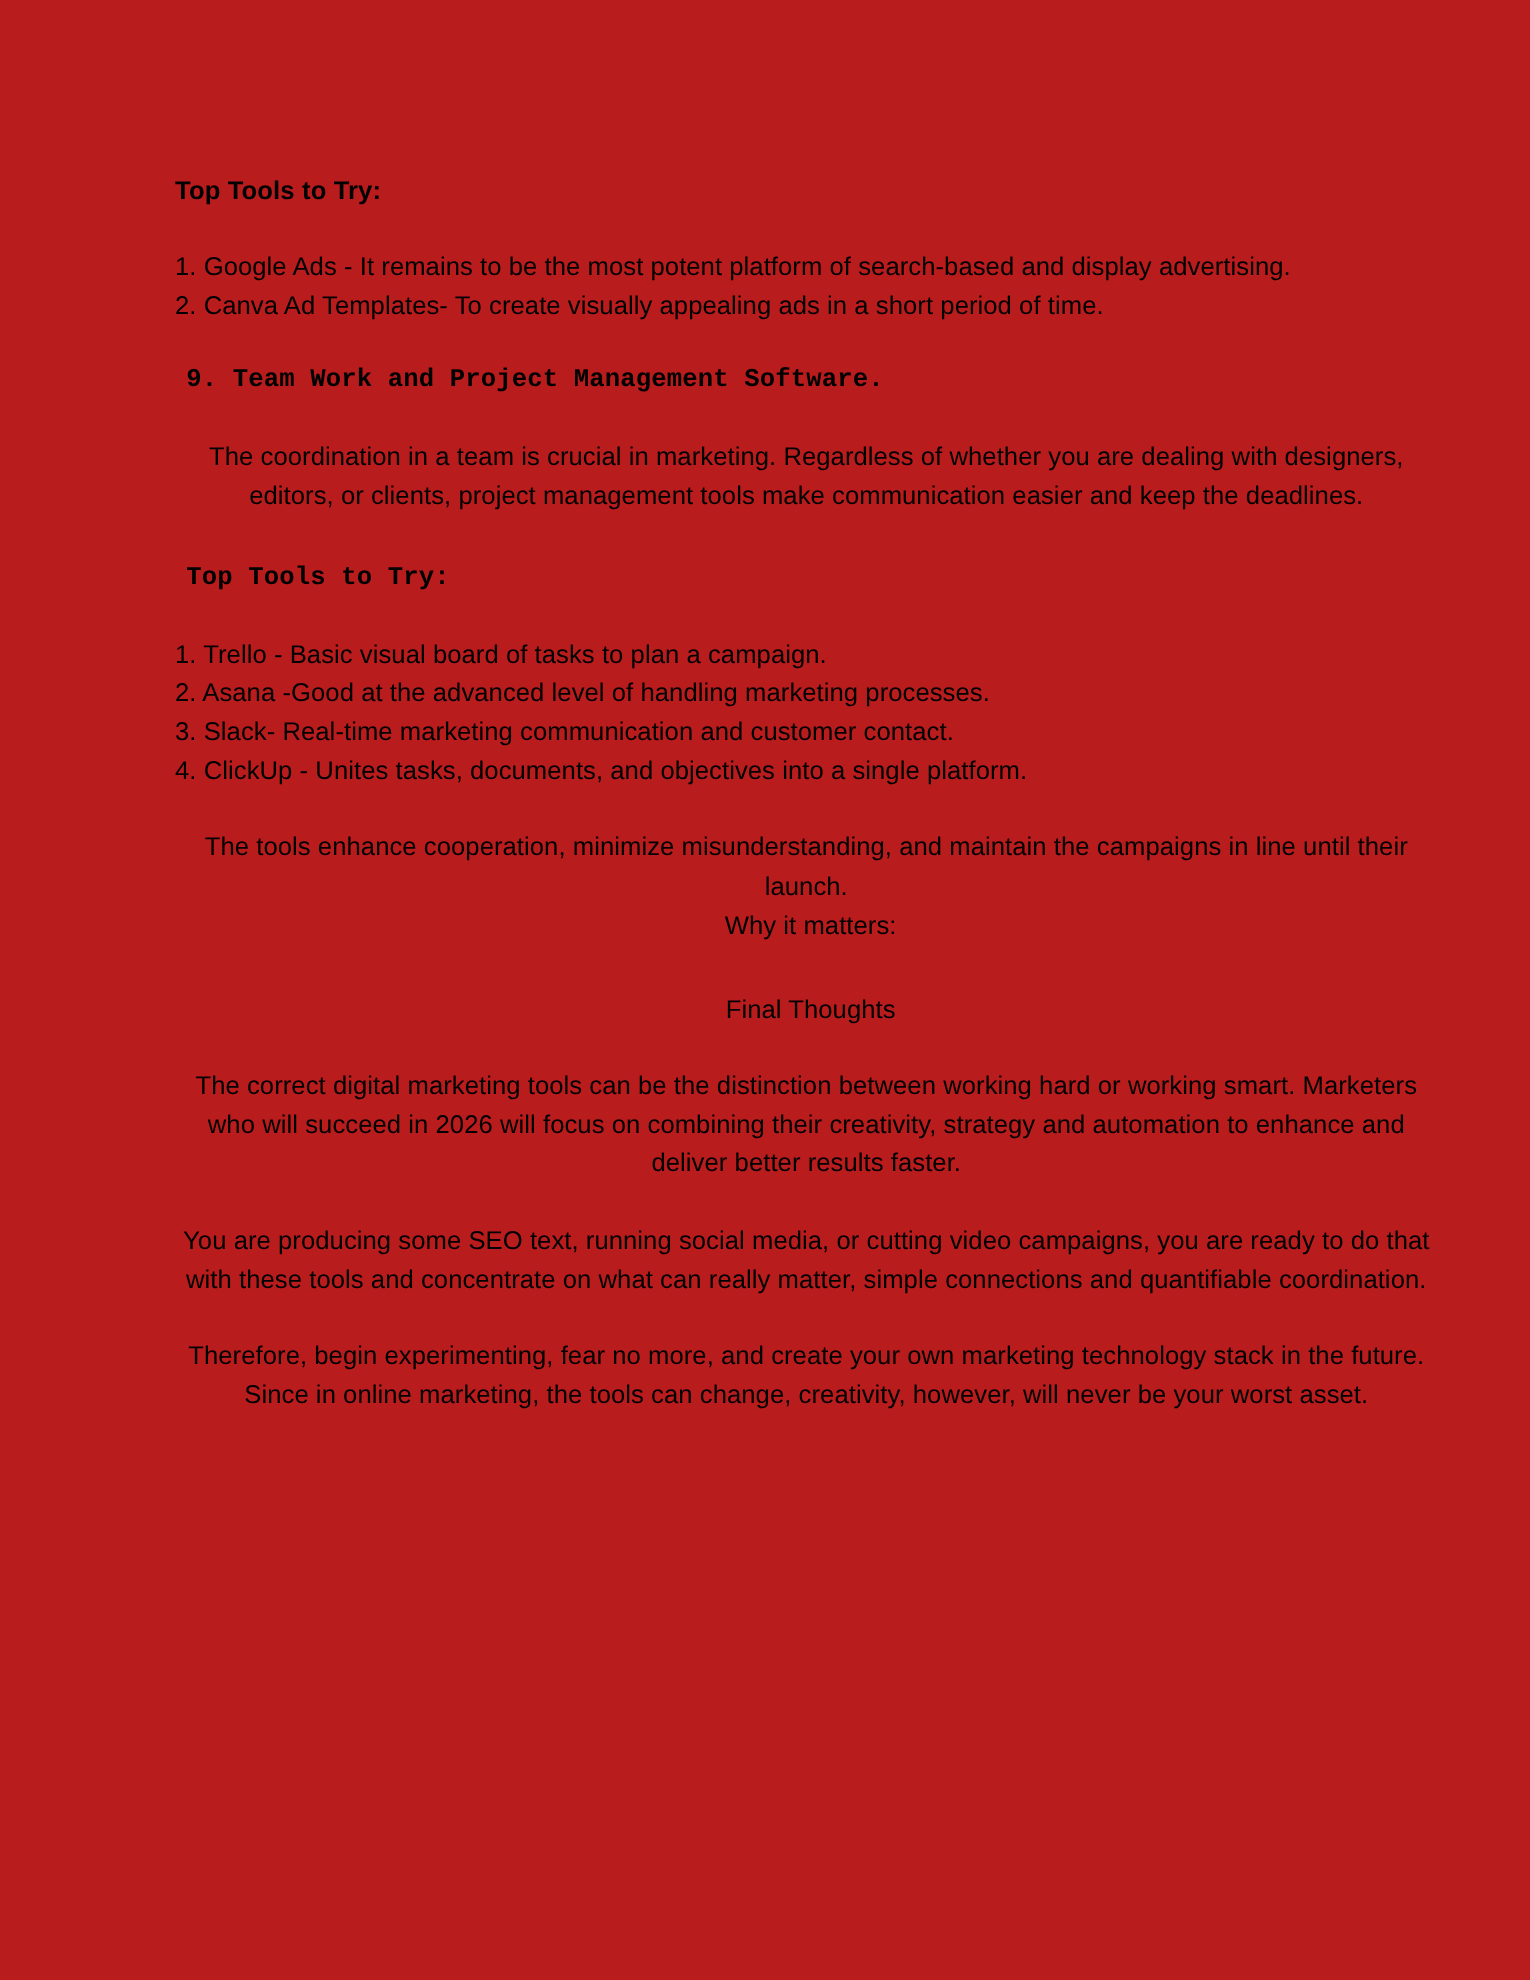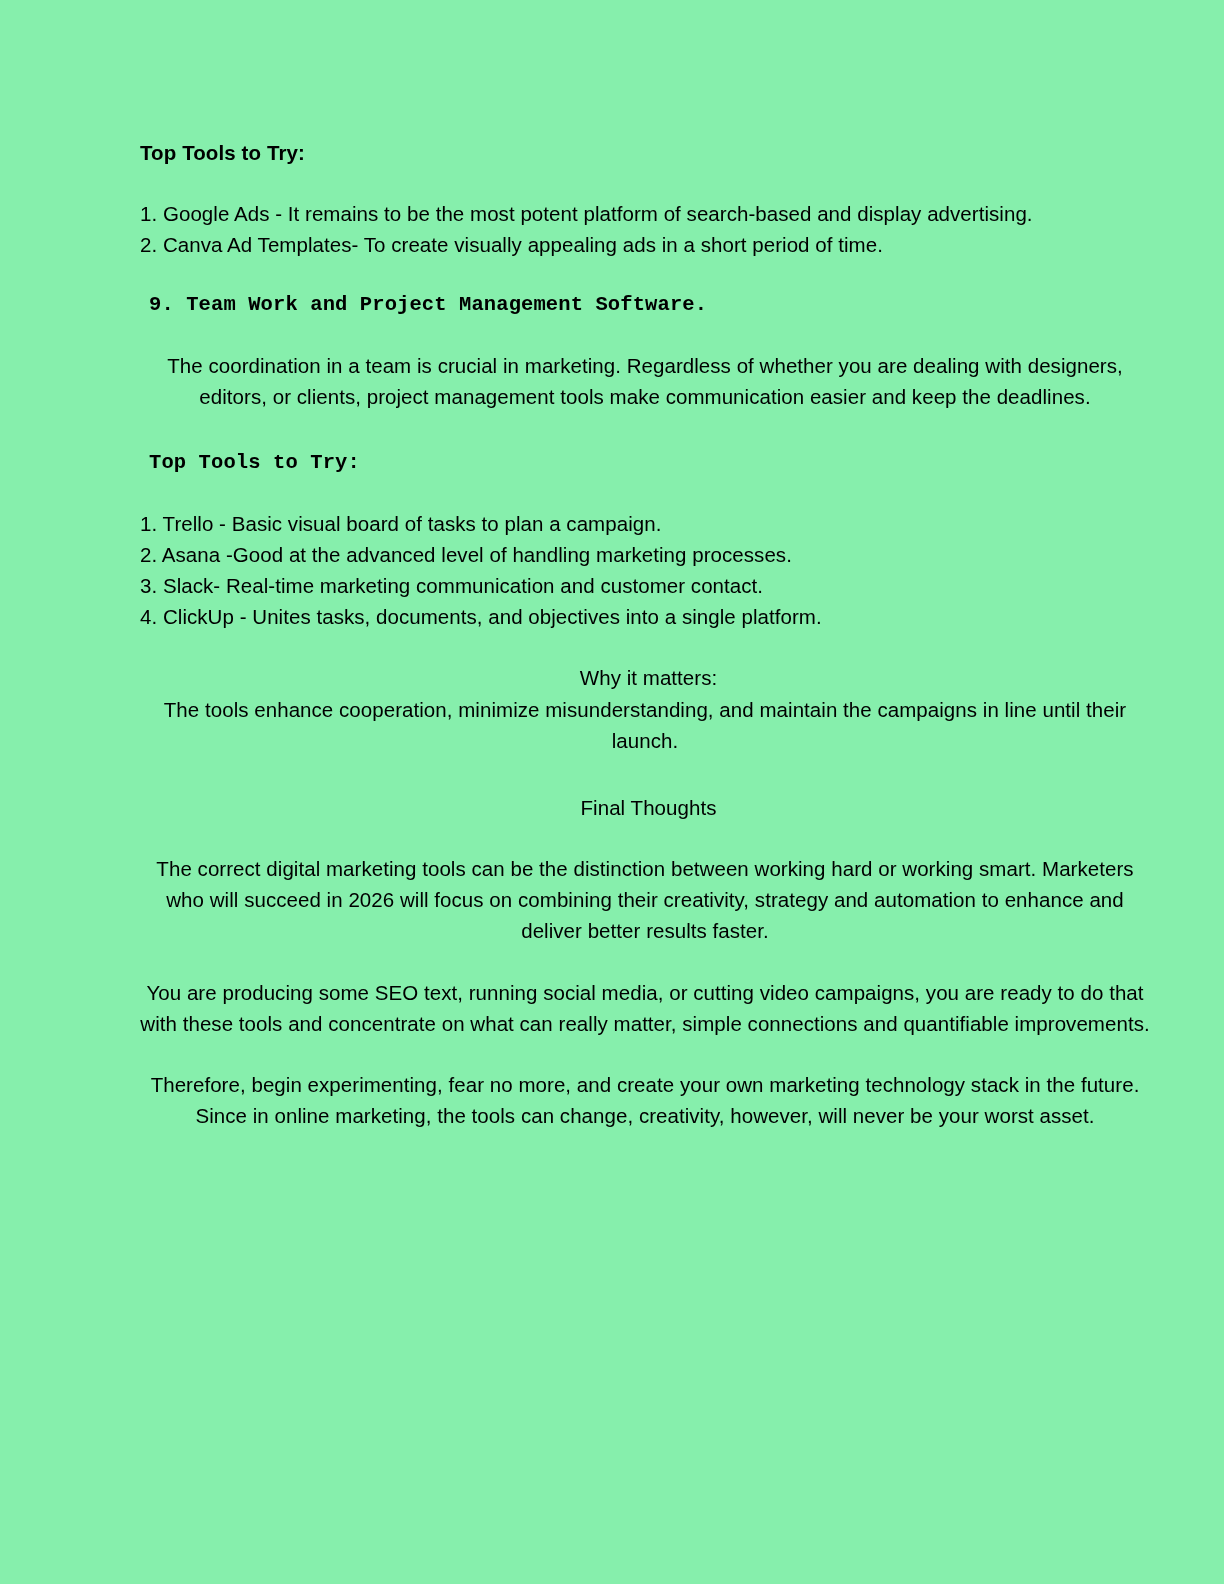--- a/index.html
+++ b/index.html
@@ -11,21 +11,21 @@
     width: 1224px;
     height: 1584px;
     font-family: "Liberation Sans", sans-serif;
     color: #000000;
   }
   .page {
     box-sizing: border-box;
     width: 1224px;
     height: 1584px;
     padding: 138px 74px 0 140px;
-    background: #86efac;
+    background: #b91c1c;
   }
   .h-bold {
     font-size: 20.5px;
     font-weight: bold;
     line-height: 1.45;
     margin: 0;
     letter-spacing: 0.1px;
   }
   .h-bold.indent {
     padding-left: 9px;
@@ -85,32 +85,32 @@
 
   <ul class="list">
     <li>1. Trello - Basic visual board of tasks to plan a campaign.</li>
     <li>2. Asana -Good at the advanced level of handling marketing processes.</li>
     <li>3. Slack- Real-time marketing communication and customer contact.</li>
     <li>4. ClickUp - Unites tasks, documents, and objectives into a single platform.</li>
   </ul>
 
   <div class="gap-md"></div>
 
+  <p class="para">The tools enhance cooperation, minimize misunderstanding, and maintain the campaigns in line until their launch.</p>
   <p class="para indent">Why it matters:</p>
-  <p class="para">The tools enhance cooperation, minimize misunderstanding, and maintain the campaigns in line until their launch.</p>
 
   <div class="gap-lg"></div>
 
   <p class="para indent">Final Thoughts</p>
 
   <div class="gap-md"></div>
 
   <p class="para">The correct digital marketing tools can be the distinction between working hard or working smart. Marketers who will succeed in 2026 will focus on combining their creativity, strategy and automation to enhance and deliver better results faster.</p>
 
   <div class="gap-md"></div>
 
-  <p class="para">You are producing some SEO text, running social media, or cutting video campaigns, you are ready to do that with these tools and concentrate on what can really matter, simple connections and quantifiable improvements.</p>
+  <p class="para">You are producing some SEO text, running social media, or cutting video campaigns, you are ready to do that with these tools and concentrate on what can really matter, simple connections and quantifiable coordination.</p>
 
   <div class="gap-md"></div>
 
   <p class="para">Therefore, begin experimenting, fear no more, and create your own marketing technology stack in the future. Since in online marketing, the tools can change, creativity, however, will never be your worst asset.</p>
 
 </div>
 
 </body></html>

